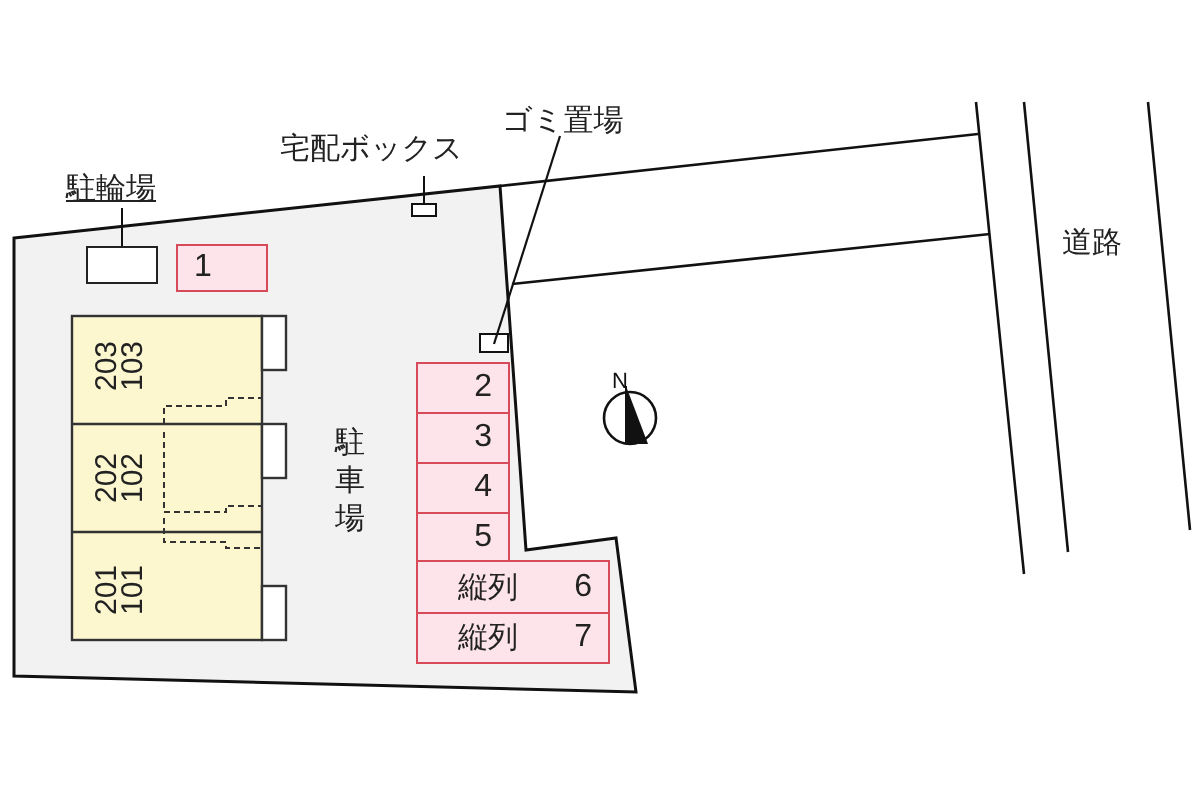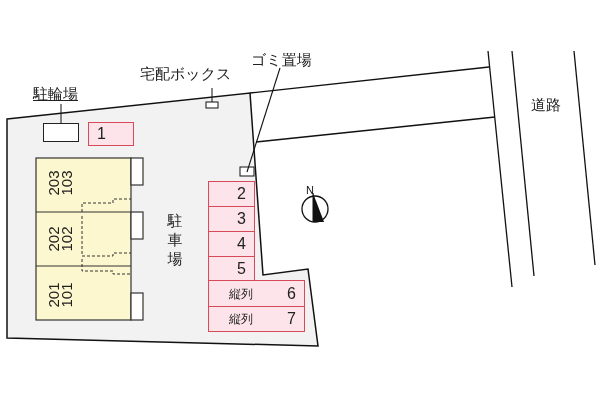--- a/index.html
+++ b/index.html
@@ -3,21 +3,21 @@
   <meta charset="utf-8">
   <style>
     html, body { margin: 0; padding: 0; background: #ffffff; }
     body { width: 600px; height: 400px; position: relative; overflow: hidden; font-family: "DejaVu Sans", "Liberation Sans", sans-serif; }
     #map { position: absolute; left: 0; top: 0; width: 600px; height: 400px; }
     .label { position: absolute; color: #222; font-size: 15px; line-height: 1; white-space: nowrap; }
     .vlabel { position: absolute; color: #222; font-size: 15px; line-height: 19px; width: 16px; text-align: center; }
     .unit-label { position: absolute; font-family: "Liberation Sans", "DejaVu Sans", sans-serif; font-size: 15px; line-height: 13px; color: #222; transform: rotate(-90deg); transform-origin: center center; text-align: center; width: 40px; }
     .park { position: absolute; background: #fde4ea; border: 1px solid #d64a5a; box-sizing: border-box; color: #222; font-size: 16px; font-family: "Liberation Sans", "DejaVu Sans", sans-serif; }
     .park .num { position: absolute; right: 8px; top: 50%; transform: translateY(-50%); }
-    .park .kind { position: absolute; left: 20px; top: 50%; transform: translateY(-50%); font-family: Liberation Mono, monospace; font-size: 12px; }
+    .park .kind { position: absolute; left: 20px; top: 50%; transform: translateY(-50%); font-family: Liberation Mono, monospace; font-size: 15px; }
     .bike { position: absolute; background: #fff; border: 1px solid #222; box-sizing: border-box; }
   </style>
 </head>
 <body>
 
 <svg id="map" viewBox="0 0 600 400" xmlns="http://www.w3.org/2000/svg">
 
   <polygon points="7,119 250,93 263,275 308,269 318,346 7,338" fill="#f2f2f2" stroke="#111" stroke-width="1.5"></polygon>
 
   <line x1="250" y1="93" x2="489" y2="67" stroke="#111" stroke-width="1.3"></line>
@@ -53,21 +53,21 @@
     <circle cx="315" cy="209" r="13" fill="#fff" stroke="#111" stroke-width="1.3"></circle>
     <polygon points="313,193 324,222 313,222" fill="#111"></polygon>
     <line x1="313" y1="193" x2="313" y2="222" stroke="#111" stroke-width="1"></line>
     <text x="306" y="194" font-size="11" font-family="Liberation Sans, sans-serif" fill="#111">N</text>
   </g>
 </svg>
 
 <div class="label" style="left:33px; top:87px;text-decoration:underline;">駐輪場</div>
 <div class="label" style="left:140px; top:67px;">宅配ボックス</div>
 <div class="label" style="left:251px; top:53px;text-align:right;">ゴミ置場</div>
-<div class="label" style="left:531px; top:98px;">道路</div>
+<div class="label" style="left:531px; top:114px;">道路</div>
 
 <div class="vlabel" style="left:167px; top:212px;">
   <div>駐</div>
   <div>車</div>
   <div>場</div>
 </div>
 
 <div class="bike" style="left:43px; top:123px; width:36px; height:19px;"></div>
 
 <div class="unit-label" style="left:40px; top:170px;">

